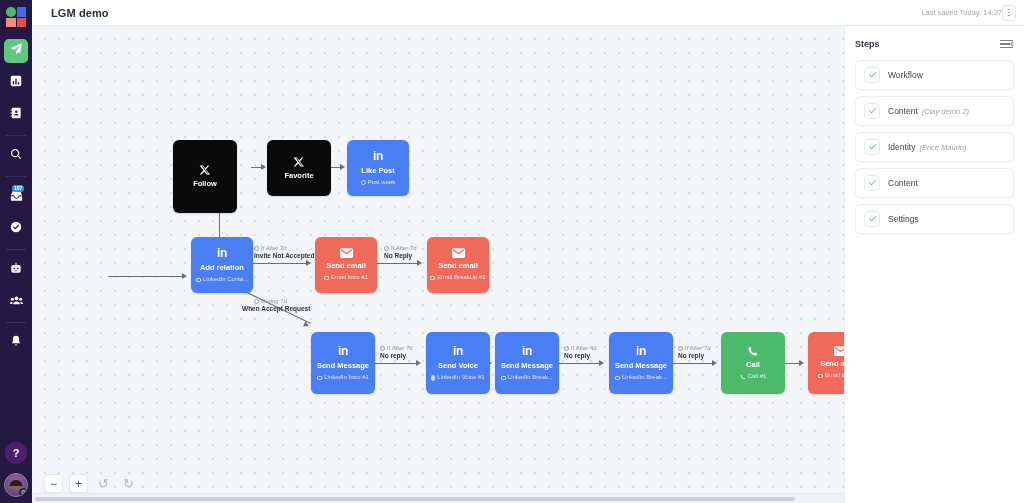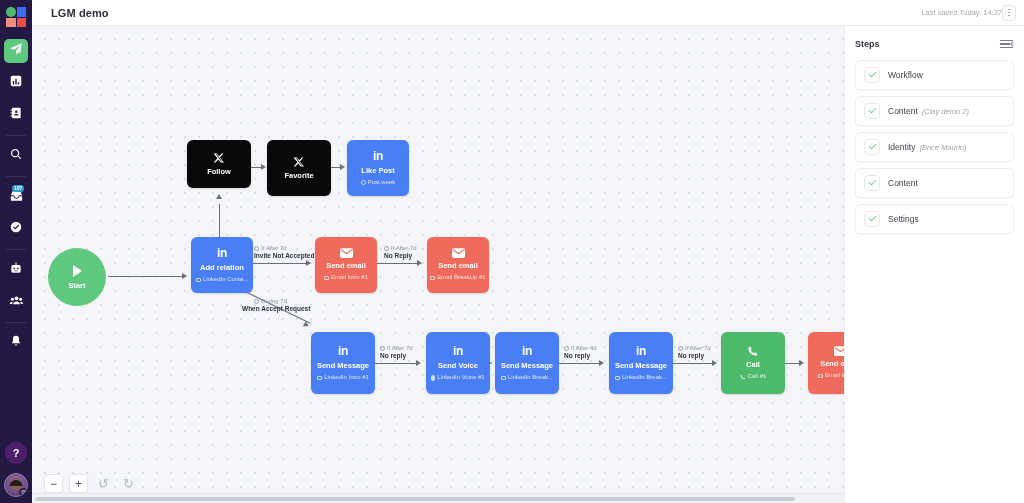--- a/index.html
+++ b/index.html
@@ -332,24 +332,20 @@
           <i></i>
             <i></i>
             <i></i>
         </div>
       </div>
     </div>
 
     <div class="canvas">
       <div class="flow">
 
-        <div class="start-node" style="left:16px; top:222px;">
-          <span class="tri"></span>
-          <span class="lbl">Start</span>
-        </div>
 
         <div class="edge edge-h" style="left:76px; top:250px; width:76px;"></div>
         <div class="arrow" style="left:150px; top:246.5px;"></div>
 
         <div class="edge edge-v" style="left:187px; top:178px; height:36px;"></div>
         <div class="arrow-up" style="left:183.5px; top:168px;"></div>
 
         <div class="edge edge-h" style="left:219px; top:141px; width:12px;"></div>
         <div class="arrow" style="left:229px; top:137.5px;"></div>
 
@@ -416,21 +412,21 @@
           <div class="act">No reply</div>
         </div>
         <div class="elabel" style="left:646px; top:319px;">
           <div class="cond">
               <span class="clock"></span>
               <span>If After 7d</span>
             </div>
           <div class="act">No reply</div>
         </div>
 
-        <div class="node n-black" style="left:155px; top:114px; width:64px; height:48px;">
+        <div class="node n-black" style="left:141px; top:114px; width:64px; height:73px;">
           <span class="n-icon">
             <svg width="12" height="12" viewBox="0 0 24 24" fill="#fff">
                 <path d="M17.5 3h3.2l-7 8 8.2 10h-6.4l-5-6.1L4.7 21H1.5l7.5-8.6L1.2 3h6.6l4.5 5.6zM16.4 19.2h1.8L7.7 4.7H5.8z"></path>
               </svg>
           </span>
           <span class="n-title">Follow</span>
         </div>
 
         <div class="node n-black" style="left:235px; top:114px; width:64px; height:56px;">
           <span class="n-icon">

